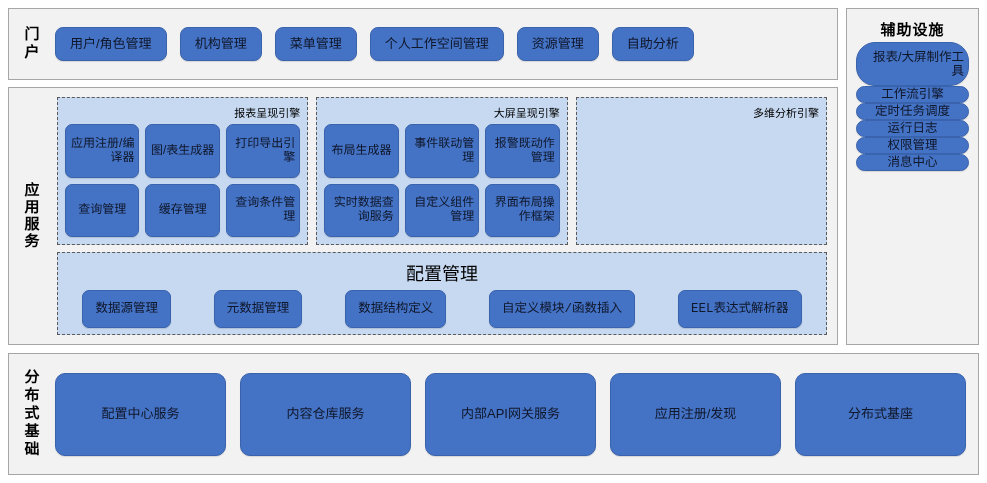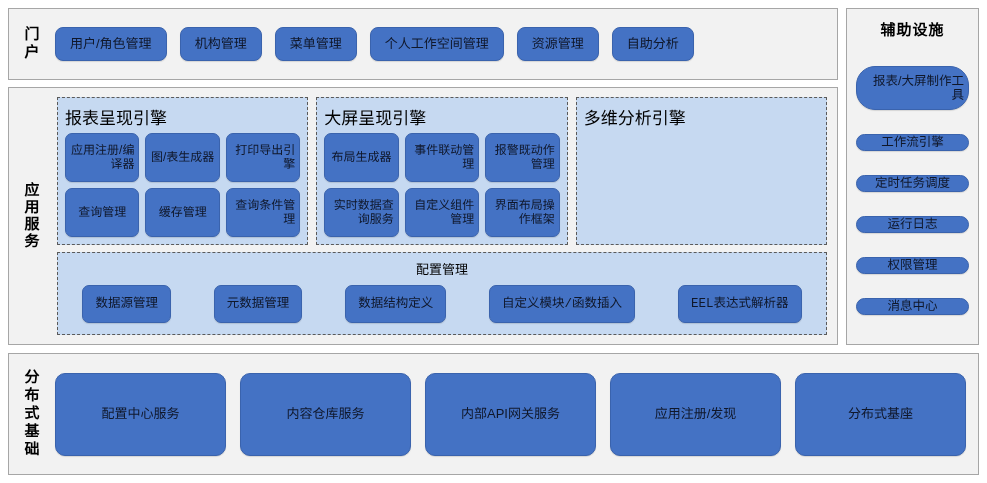--- a/index.html
+++ b/index.html
@@ -135,22 +135,22 @@
   .engine {
     flex: 1;
     border: 1px dashed #5a5a5a;
     background: #c6d9f1;
     box-sizing: border-box;
     display: flex;
     flex-direction: column;
     padding: 4px 7px 7px 7px;
   }
   .engine-title {
-    text-align: left;
-    font-size: 17px;
+    text-align: right;
+    font-size: 11px;
     color: #000;
     font-weight: normal;
     padding: 2px 0 4px 0;
   }
   .engine-grid {
     flex: 1;
     display: grid;
     grid-template-columns: repeat(3, 1fr);
     grid-template-rows: repeat(2, 1fr);
     gap: 6px;
@@ -167,21 +167,21 @@
     border: 1px dashed #5a5a5a;
     background: #c6d9f1;
     box-sizing: border-box;
     padding: 4px 10px 9px 10px;
     display: flex;
     flex-direction: column;
     height: 83px;
   }
   .config-title {
     text-align: center;
-    font-size: 13px;
+    font-size: 18px;
     padding: 2px 0 5px 0;
   }
   .config-row {
     flex: 1;
     display: flex;
     flex-direction: row;
     align-items: center;
     justify-content: space-around;
     gap: 14px;
   }
@@ -198,21 +198,21 @@
   .aux {
     width: 133px;
     min-width: 133px;
     border: 1px solid #a6a6a6;
     background: #f2f2f2;
     box-sizing: border-box;
     display: flex;
     flex-direction: column;
     align-items: center;
     padding: 6px 9px 8px 9px;
-    gap: 24px;
+    gap: 0;
   }
   .aux-title {
     font-size: 15px;
     font-weight: bold;
     letter-spacing: 1px;
     padding: 3px 0 3px 0;
   }
   .aux .btn {
     width: 100%;
     font-size: 12.5px;

